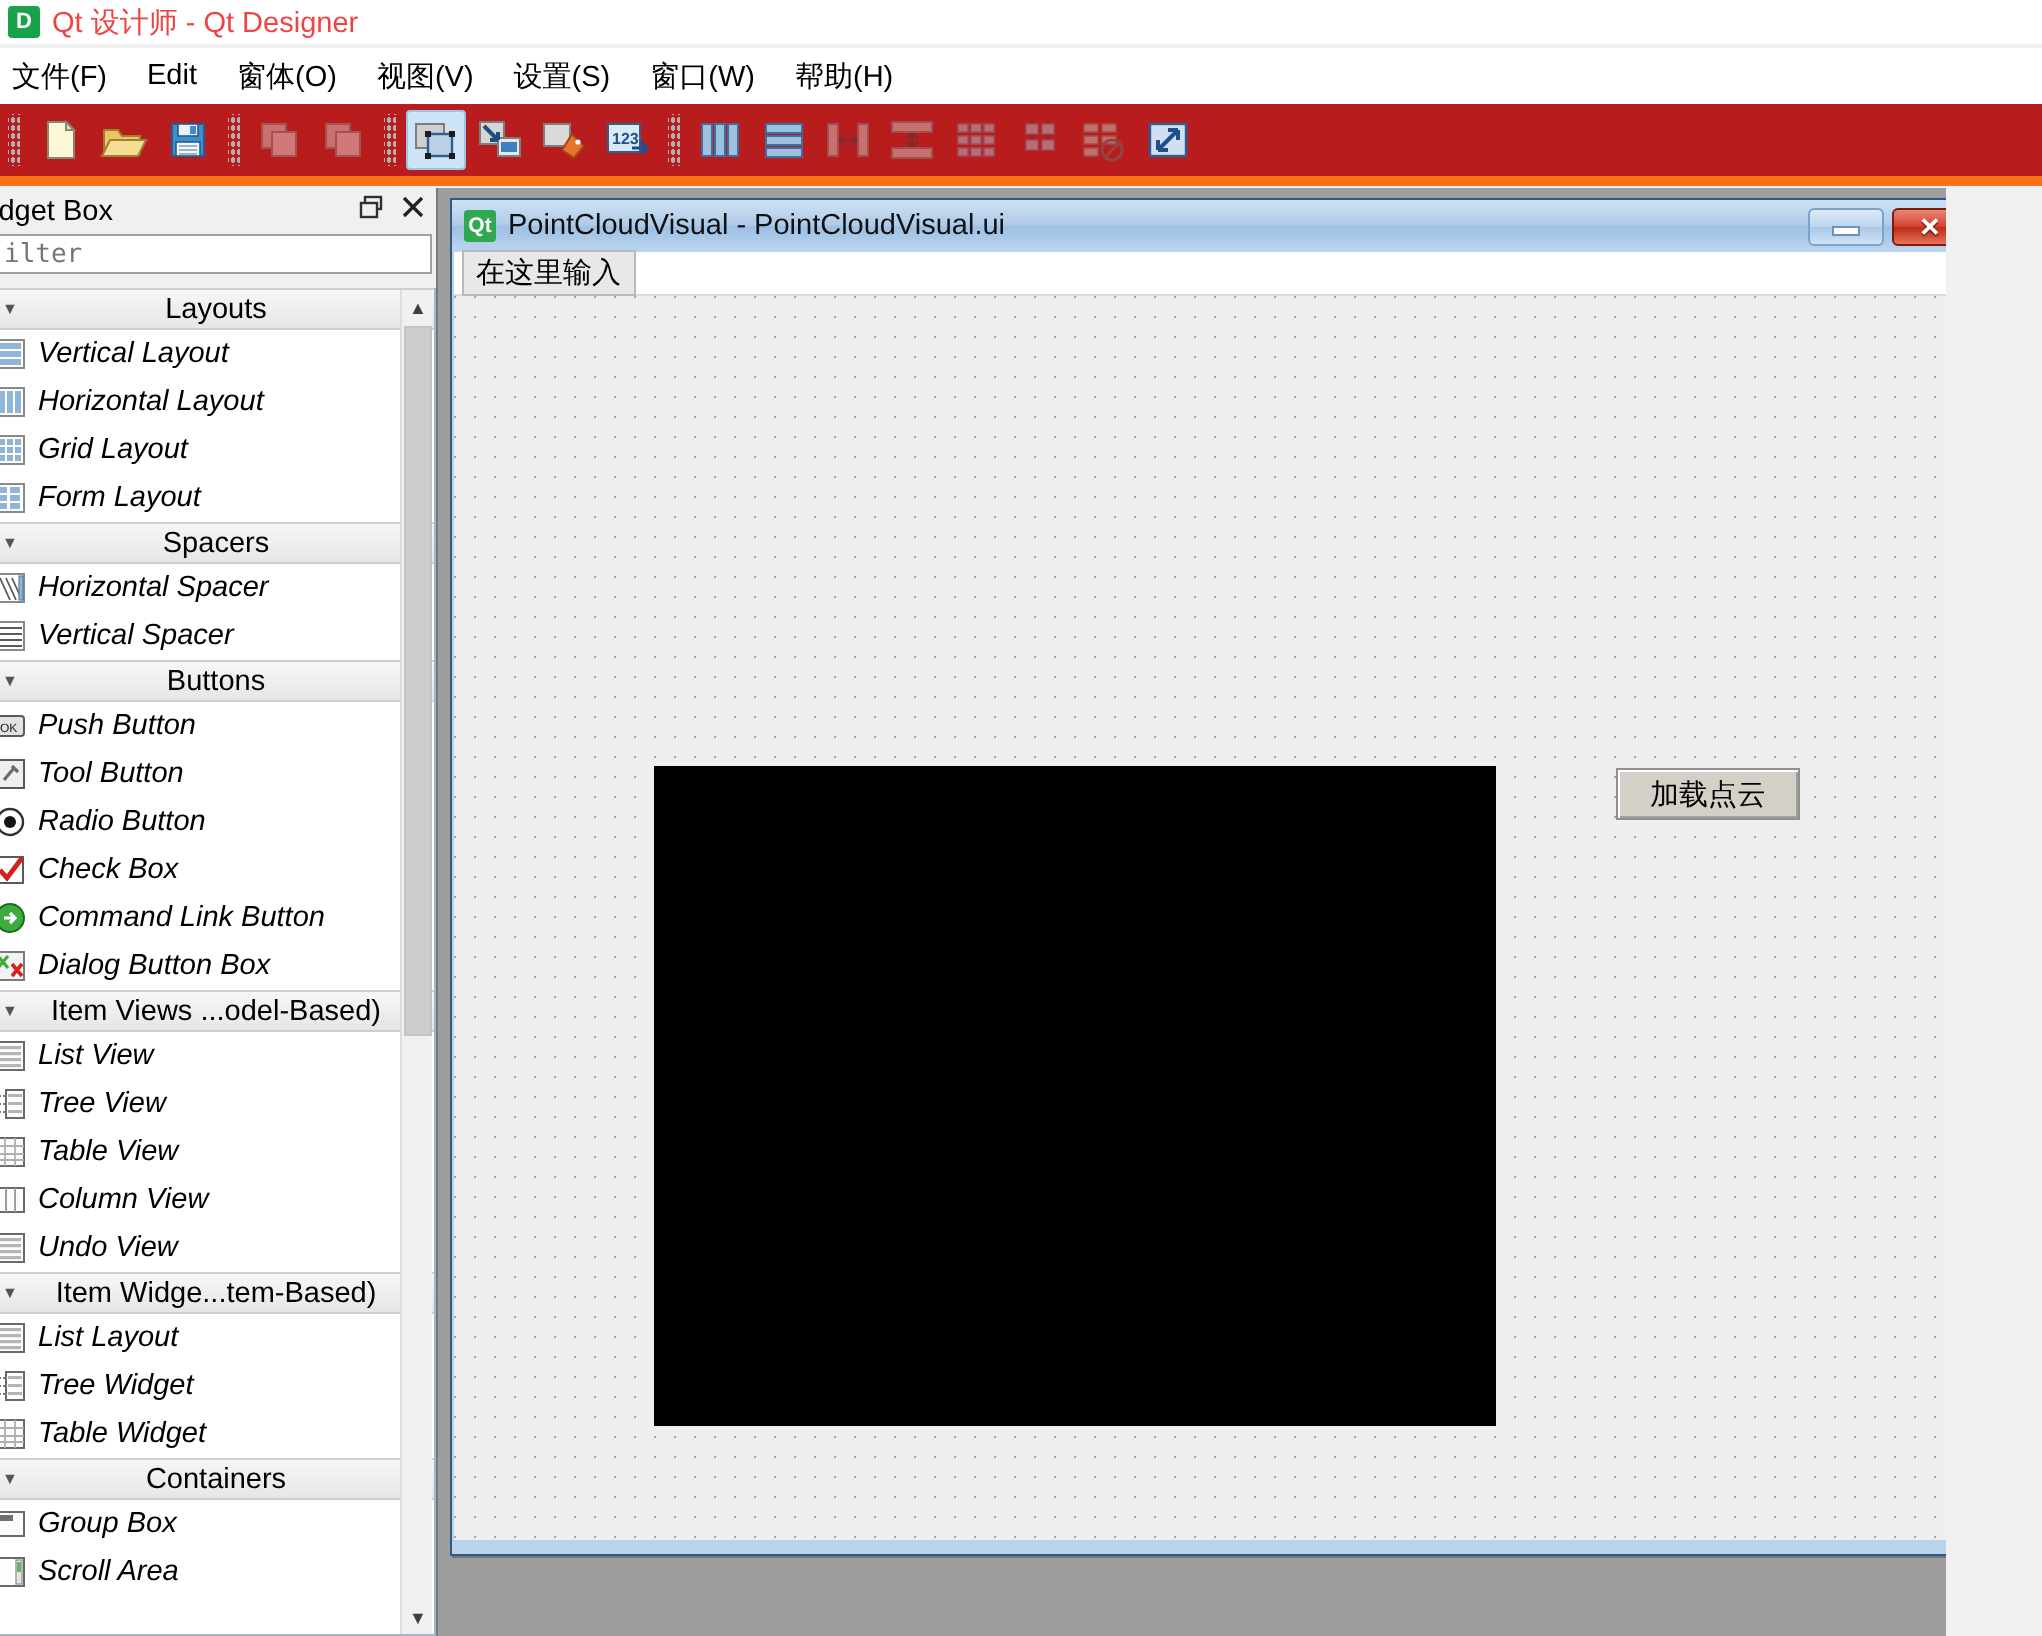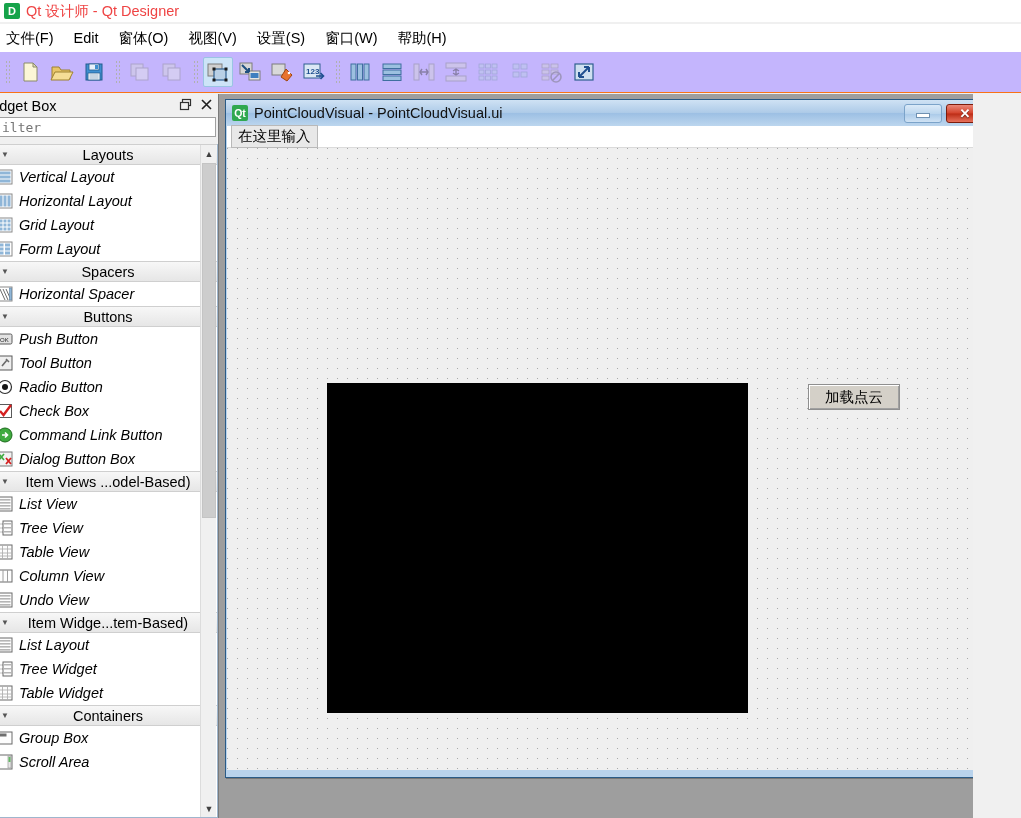--- a/index.html
+++ b/index.html
@@ -65,22 +65,22 @@
     white-space: nowrap;
     cursor: default;
   }
   .menu-item:first-child { margin-left: -4px; }
 
   
   #toolbar {
     position: absolute;
     left: 0; top: 52px;
     width: 1021px; height: 41px;
-    background: #c4b5fd;
-    border-bottom: 1px solid #f97316;
+    background: #b91c1c;
+    border-bottom: 5px solid #f97316;
     display: flex;
     align-items: center;
     box-sizing: border-box;
   }
   .tb-grip {
     width: 6px; height: 26px;
     margin: 0 4px;
     background-image: radial-gradient(#b0b0b0 1px, transparent 1px);
     background-size: 3px 4px;
     background-position: 1px 1px;
@@ -665,20 +665,29 @@
       <div class="wb-row">
         <svg class="wb-ico" viewBox="0 0 16 16">
           <rect x="1" y="1" width="14" height="14" fill="#fff" stroke="#8a8a8a"></rect>
           <g stroke="#5a5a5a" stroke-width="0.9">
             <path d="M3 3 L8 14 M6 3 L11 14 M9 3 L14 14"></path>
           </g>
           <rect x="12.5" y="2" width="2" height="12" fill="#8fb6d8" stroke="#5a7f9f" stroke-width="0.6"></rect>
         </svg>
         <span class="wb-label">Horizontal Spacer</span>
       </div>
+      <div class="wb-row">
+        <svg class="wb-ico" viewBox="0 0 16 16">
+          <rect x="1" y="1" width="14" height="14" fill="#fff" stroke="#8a8a8a"></rect>
+          <g stroke="#5a5a5a" stroke-width="0.9">
+            <path d="M2 4 L14 4 M2 7 L14 7 M2 10 L14 10 M2 13 L14 13"></path>
+          </g>
+        </svg>
+        <span class="wb-label">Vertical Spacer</span>
+      </div>
 
       <div class="wb-section">
         <span class="sec-arrow">▼</span>
         <span>Buttons</span>
       </div>
       <div class="wb-row">
         <svg class="wb-ico" viewBox="0 0 16 16">
           <rect x="1" y="3" width="14" height="10" rx="1.5" fill="#e2e2e2" stroke="#5a5a5a"></rect>
           <text x="3" y="11" font-family="Liberation Sans, sans-serif" font-size="6" fill="#202020">OK</text>
         </svg>

